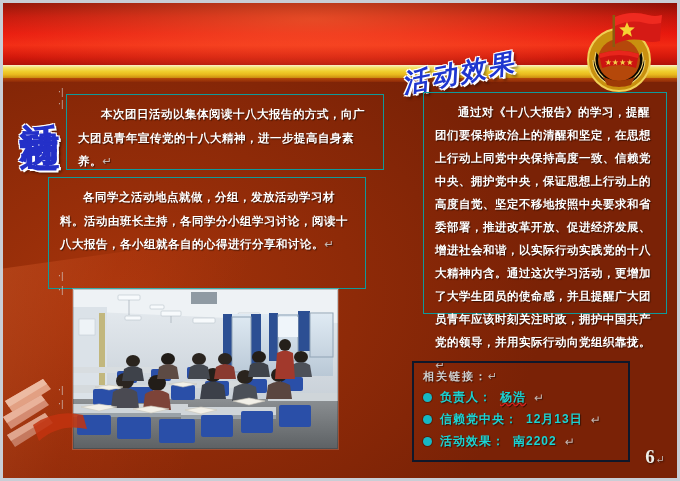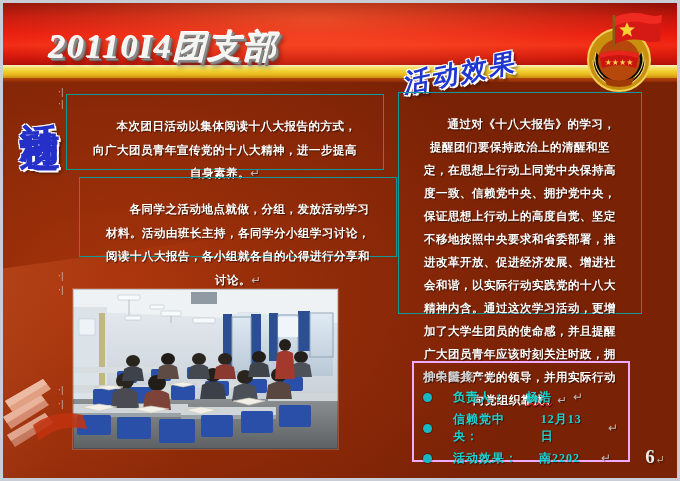--- a/index.html
+++ b/index.html
@@ -113,55 +113,55 @@
     color:#ffffff;
     font-family:"DejaVu Sans","Liberation Sans",sans-serif;
     font-weight:bold;
     font-size:11.5px;
     line-height:2.05;
     letter-spacing:.5px;
     text-shadow:1px 1px 1px rgba(0,0,0,.55);
     padding:4px 7px 2px 7px;
     background:transparent;
   }
-  .tbox p{margin:16px;text-indent:2em;text-align:center;}
+  .tbox p{margin:4px;text-indent:2em;}
 
   #box-para1{left:63px;top:91px;width:318px;height:76px;}
-  #box-para2{left:76px;top:174px;width:318px;height:80px;}
-  #box-effect{left:395px;top:89px;width:244px;height:222px;line-height:2.0;}
+  #box-para2{left:45px;top:174px;width:318px;height:112px;}
+  #box-effect{left:420px;top:89px;width:244px;height:222px;line-height:2.0;}
 
   .pilcrow{color:#cfcfcf;font-weight:normal;opacity:.85;}
 
   
   .photo-wrap{
     position:absolute;left:70px;top:286px;width:265px;height:160px;
     overflow:hidden;background:#7d8a96;
     box-shadow:0 0 0 1px rgba(255,255,255,.18);
   }
   .photo-wrap svg{display:block;width:100%;height:100%;}
 
   
   .ribbons{position:absolute;left:0;top:352px;width:86px;height:120px;pointer-events:none;}
   .ribbons svg{display:block;width:100%;height:100%;}
 
   
   #box-links{
     position:absolute;left:409px;top:358px;width:218px;height:101px;
-    border:2px solid #f0abfc;
+    border:2px solid #0f172a;
     padding:6px 9px;
   }
   .link-title{
     color:#cfcfcf;font-size:11px;font-weight:bold;letter-spacing:2px;
     font-family:"DejaVu Sans","Liberation Sans",sans-serif;
     text-shadow:1px 1px 1px rgba(0,0,0,.5);
     margin:0 0 5px 0;
   }
   .link-row{
-    display:flex;align-items:center;gap:21px;margin-bottom:5px;
-    font-family:Liberation Serif, serif;
+    display:flex;align-items:center;gap:8px;margin-bottom:5px;
+    font-family:Liberation Sans, sans-serif;
     font-size:12px;font-weight:bold;letter-spacing:1px;
     color:#1ad3d3;
     text-shadow:1px 1px 1px rgba(0,0,0,.55);
   }
   .bullet{
     width:9px;height:9px;border-radius:50%;
     background:#16b8c4;flex:0 0 auto;
     box-shadow:0 0 0 1px rgba(0,0,0,.25);
   }
   .misspell{
@@ -188,21 +188,20 @@
 <body>
 
 <div id="slide">
 
   <div class="bg-body"></div>
   <div class="bg-banner"></div>
   <div class="bg-stripe"></div>
   <div class="bg-stripe2"></div>
   <div class="bg-sheen"></div>
 
-  <div class="title">20110I4团支部</div>
 
   <div class="emblem">
     <svg viewBox="0 0 100 88" xmlns="http://www.w3.org/2000/svg">
 
       <circle cx="50" cy="53" r="31" fill="#c9900f"></circle>
       <circle cx="50" cy="53" r="31" fill="none" stroke="#f0cf55" stroke-width="2"></circle>
       <g stroke="#f5d97a" stroke-width="1.1" opacity="0.95">
         <path d="M24 53 A26 26 0 0 0 50 79"></path>
         <path d="M27 45 A24 24 0 0 0 50 76"></path>
         <path d="M76 53 A26 26 0 0 1 50 79"></path>

